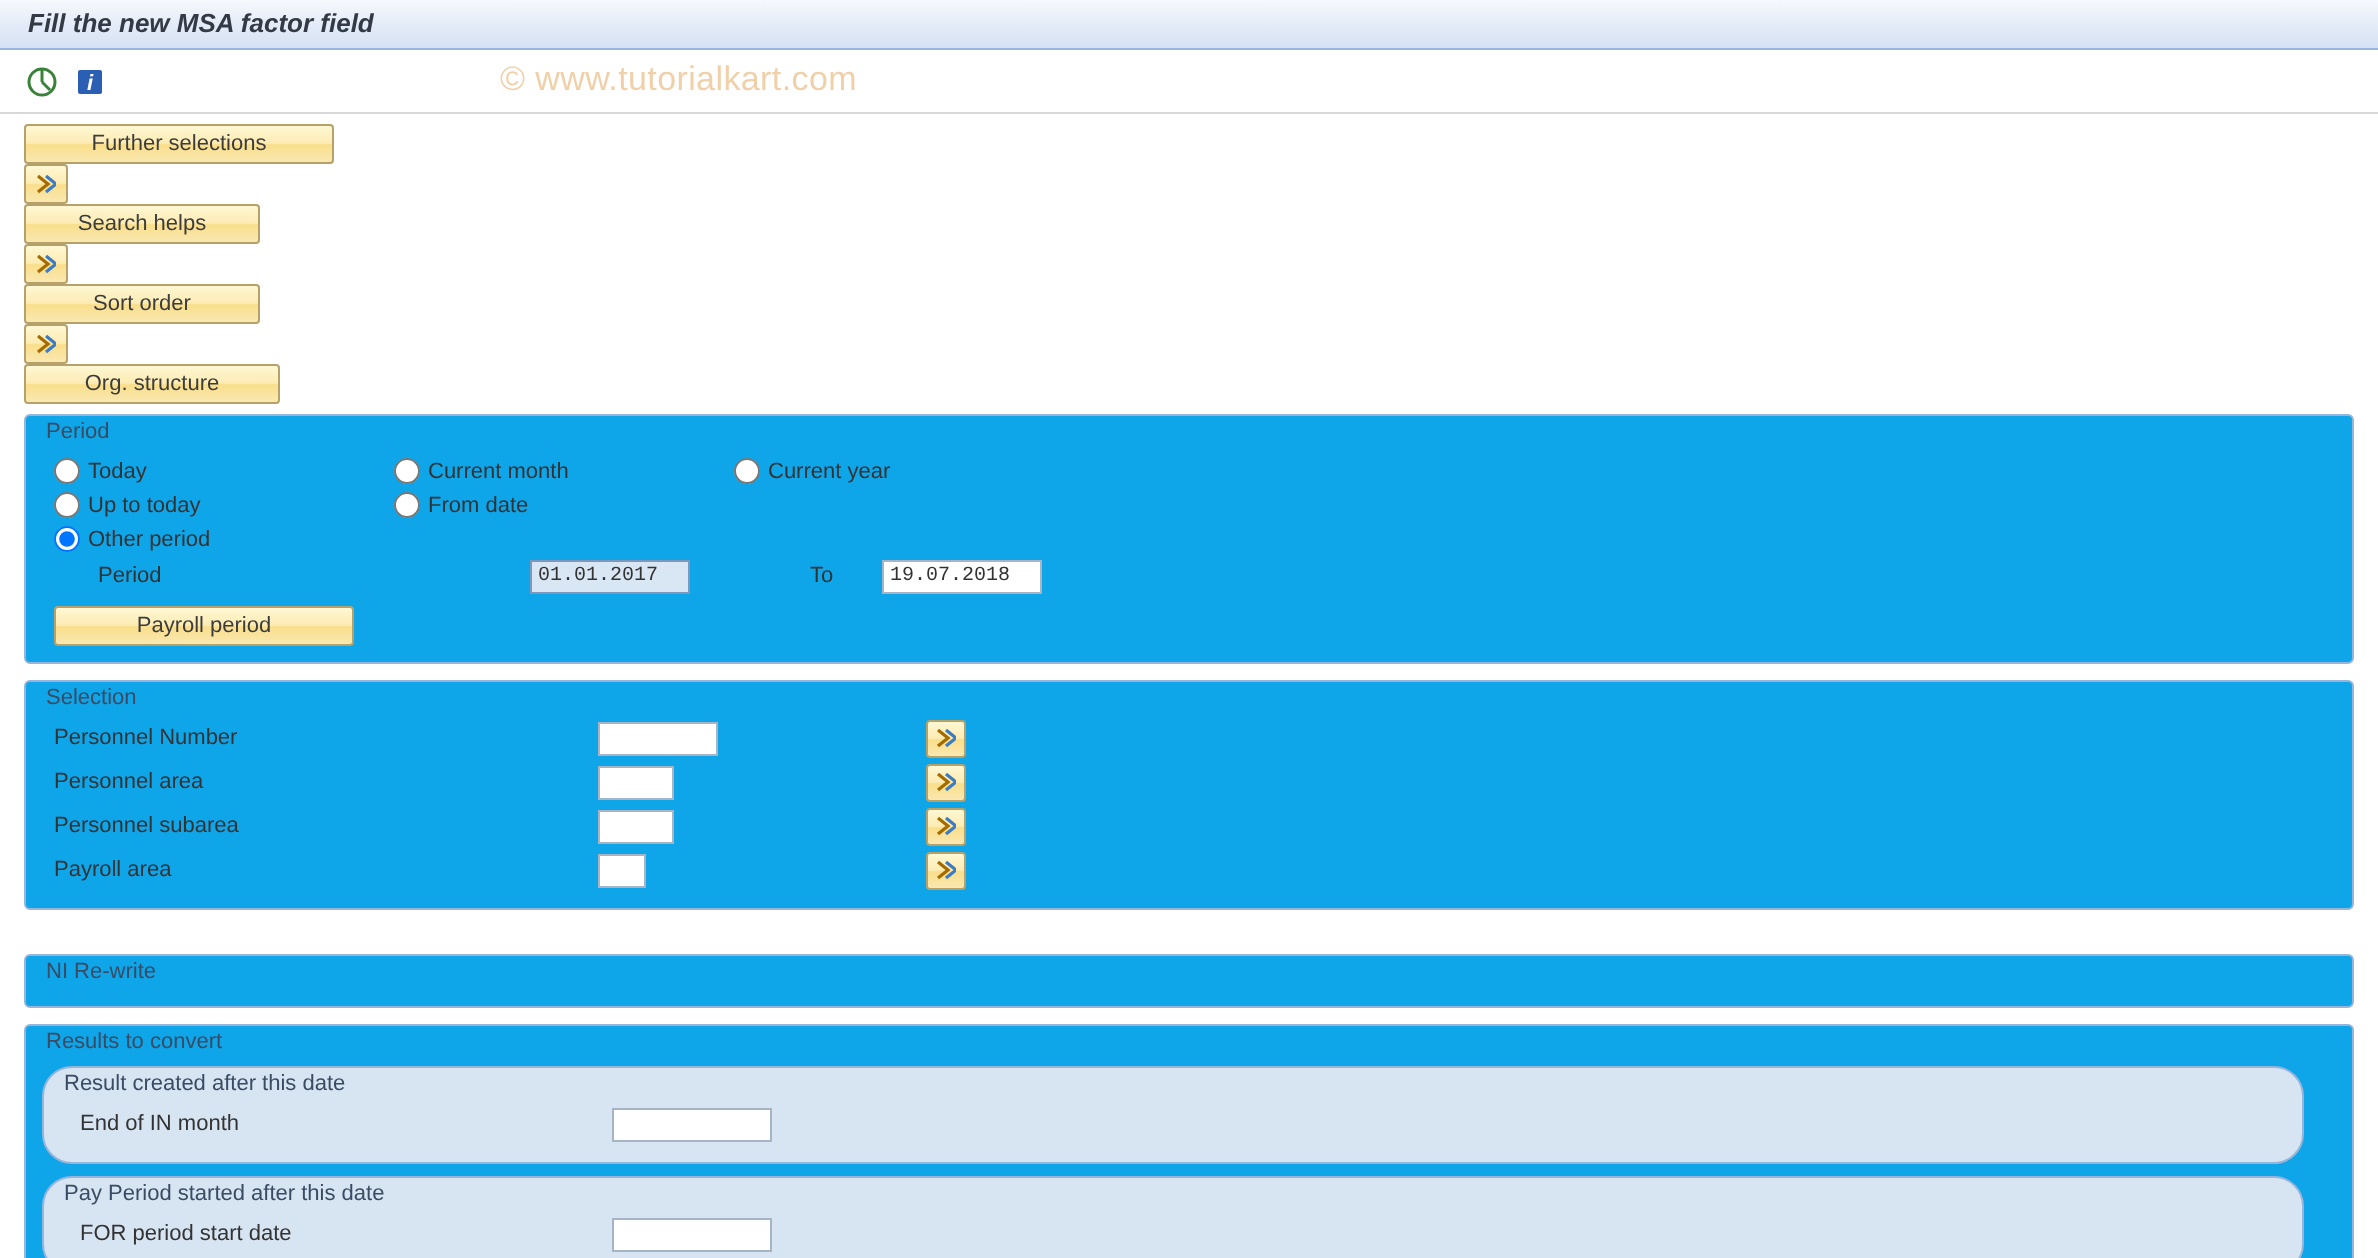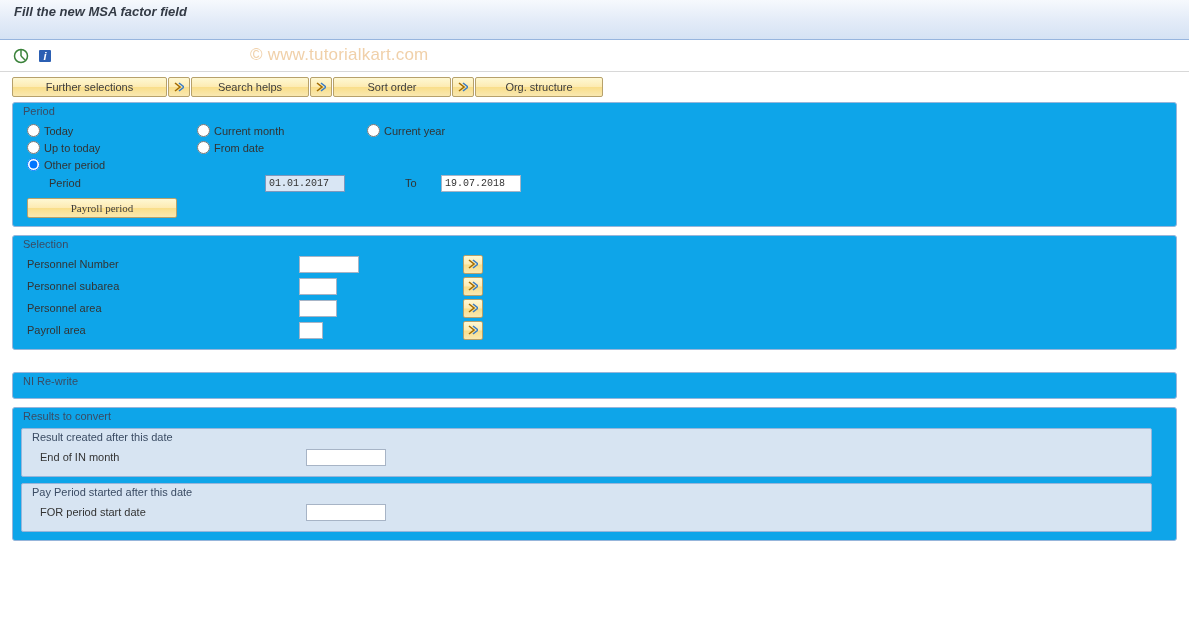--- a/index.html
+++ b/index.html
@@ -14,21 +14,21 @@
       width: 1189px;
     }
     .title-bar {
       background: linear-gradient(to bottom, #f6f9fd 0%, #e4ecf8 50%, #d5e2f4 100%);
       border-bottom: 1px solid #97b5de;
       padding: 4px 10px 4px 14px;
       font-weight: bold;
       font-style: italic;
       color: #333a45;
       font-size: 13px;
-      height: 40px;
+      height: 25px;
     }
     .toolbar {
       padding: 7px 12px 4px 12px;
       display: flex;
       align-items: center;
       gap: 6px;
       position: relative;
     }
     .toolbar .icon-btn {
       width: 18px;
@@ -50,20 +50,21 @@
       letter-spacing: 0.2px;
     }
     .divider {
       border-top: 1px solid #d8d8d8;
       margin: 2px 0 0 0;
     }
     .btn-row {
       padding: 5px 12px 5px 12px;
       display: flex;
       gap: 0;
+      flex-direction: column;
     }
     .sap-btn {
       background: linear-gradient(to bottom,#fef8d3 0%, #fdebb3 48%, #f9de8a 52%, #f9e8b1 100%);
       border: 1px solid #b7a16b;
       border-radius: 2px;
       height: 20px;
       display: inline-flex;
       align-items: center;
       justify-content: center;
       color: #3c3c3c;
@@ -84,21 +85,21 @@
       margin-bottom: 8px;
       padding: 0 8px 8px 8px;
     }
     .group-title {
       color: #3a4b63;
       padding: 2px 0 3px 2px;
       font-size: 11px;
     }
     .subgroup {
       border: 1px solid #97b5da;
-      border-radius: 2px;
+      border-radius: 15px;
       background: #d7e4f2;
       margin: 3px 16px 6px 0;
       padding: 0 8px 8px 8px;
     }
     .radio-grid {
       display: grid;
       grid-template-columns: 170px 170px 170px;
       row-gap: 4px;
       padding: 4px 6px 2px 6px;
     }
@@ -130,21 +131,20 @@
     .to-lbl { margin-left: 60px; width: 36px; color:#333; }
     .payroll-btn-wrap { padding: 3px 0 0 6px; }
     .payroll-btn {
       background: linear-gradient(to bottom,#fef8d3 0%, #fdebb3 48%, #f9de8a 52%, #f9e8b1 100%);
       border: 1px solid #b7a16b;
       border-radius: 2px;
       height: 20px;
       width: 150px;
       display:inline-flex;align-items:center;justify-content:center;
       color:#3c3c3c;
-      font-family:Liberation Serif, serif;
     }
     .sel-row {
       display:flex; align-items:center; height:22px; padding:0 0 0 4px;gap:24px;
     }
     .sel-label { width: 250px; color:#333; padding-left:2px;}
     .sel-input-cell { width: 140px; }
     .sel-arrow-btn {
       width: 20px; height: 19px;
       background: linear-gradient(to bottom,#fef8d3 0%, #fdebb3 48%, #f9de8a 52%, #f9e8b1 100%);
       border:1px solid #b7a16b; border-radius:2px;
@@ -258,31 +258,31 @@
         <span class="sel-label">Personnel Number</span>
         <span class="sel-input-cell"><input class="input w60" style=""></span>
         <span class="sel-arrow-btn">
             <svg width="10" height="10" viewBox="0 0 10 10">
               <path d="M1 1 L6 5 L1 9" fill="none" stroke="#a36b00" stroke-width="1.6"></path>
               <path d="M5 1 L10 5 L5 9" fill="none" stroke="#3b7cc4" stroke-width="1.6"></path>
             </svg>
           </span>
       </div>
       <div class="sel-row">
-        <span class="sel-label">Personnel subarea</span>
+        <span class="sel-label">Personnel area</span>
         <span class="sel-input-cell"><input class="input w40" style=""></span>
         <span class="sel-arrow-btn">
             <svg width="10" height="10" viewBox="0 0 10 10">
               <path d="M1 1 L6 5 L1 9" fill="none" stroke="#a36b00" stroke-width="1.6"></path>
               <path d="M5 1 L10 5 L5 9" fill="none" stroke="#3b7cc4" stroke-width="1.6"></path>
             </svg>
           </span>
       </div>
       <div class="sel-row">
-        <span class="sel-label">Personnel area</span>
+        <span class="sel-label">Personnel subarea</span>
         <span class="sel-input-cell"><input class="input w40" style=""></span>
         <span class="sel-arrow-btn">
             <svg width="10" height="10" viewBox="0 0 10 10">
               <path d="M1 1 L6 5 L1 9" fill="none" stroke="#a36b00" stroke-width="1.6"></path>
               <path d="M5 1 L10 5 L5 9" fill="none" stroke="#3b7cc4" stroke-width="1.6"></path>
             </svg>
           </span>
       </div>
       <div class="sel-row">
         <span class="sel-label">Payroll area</span>

